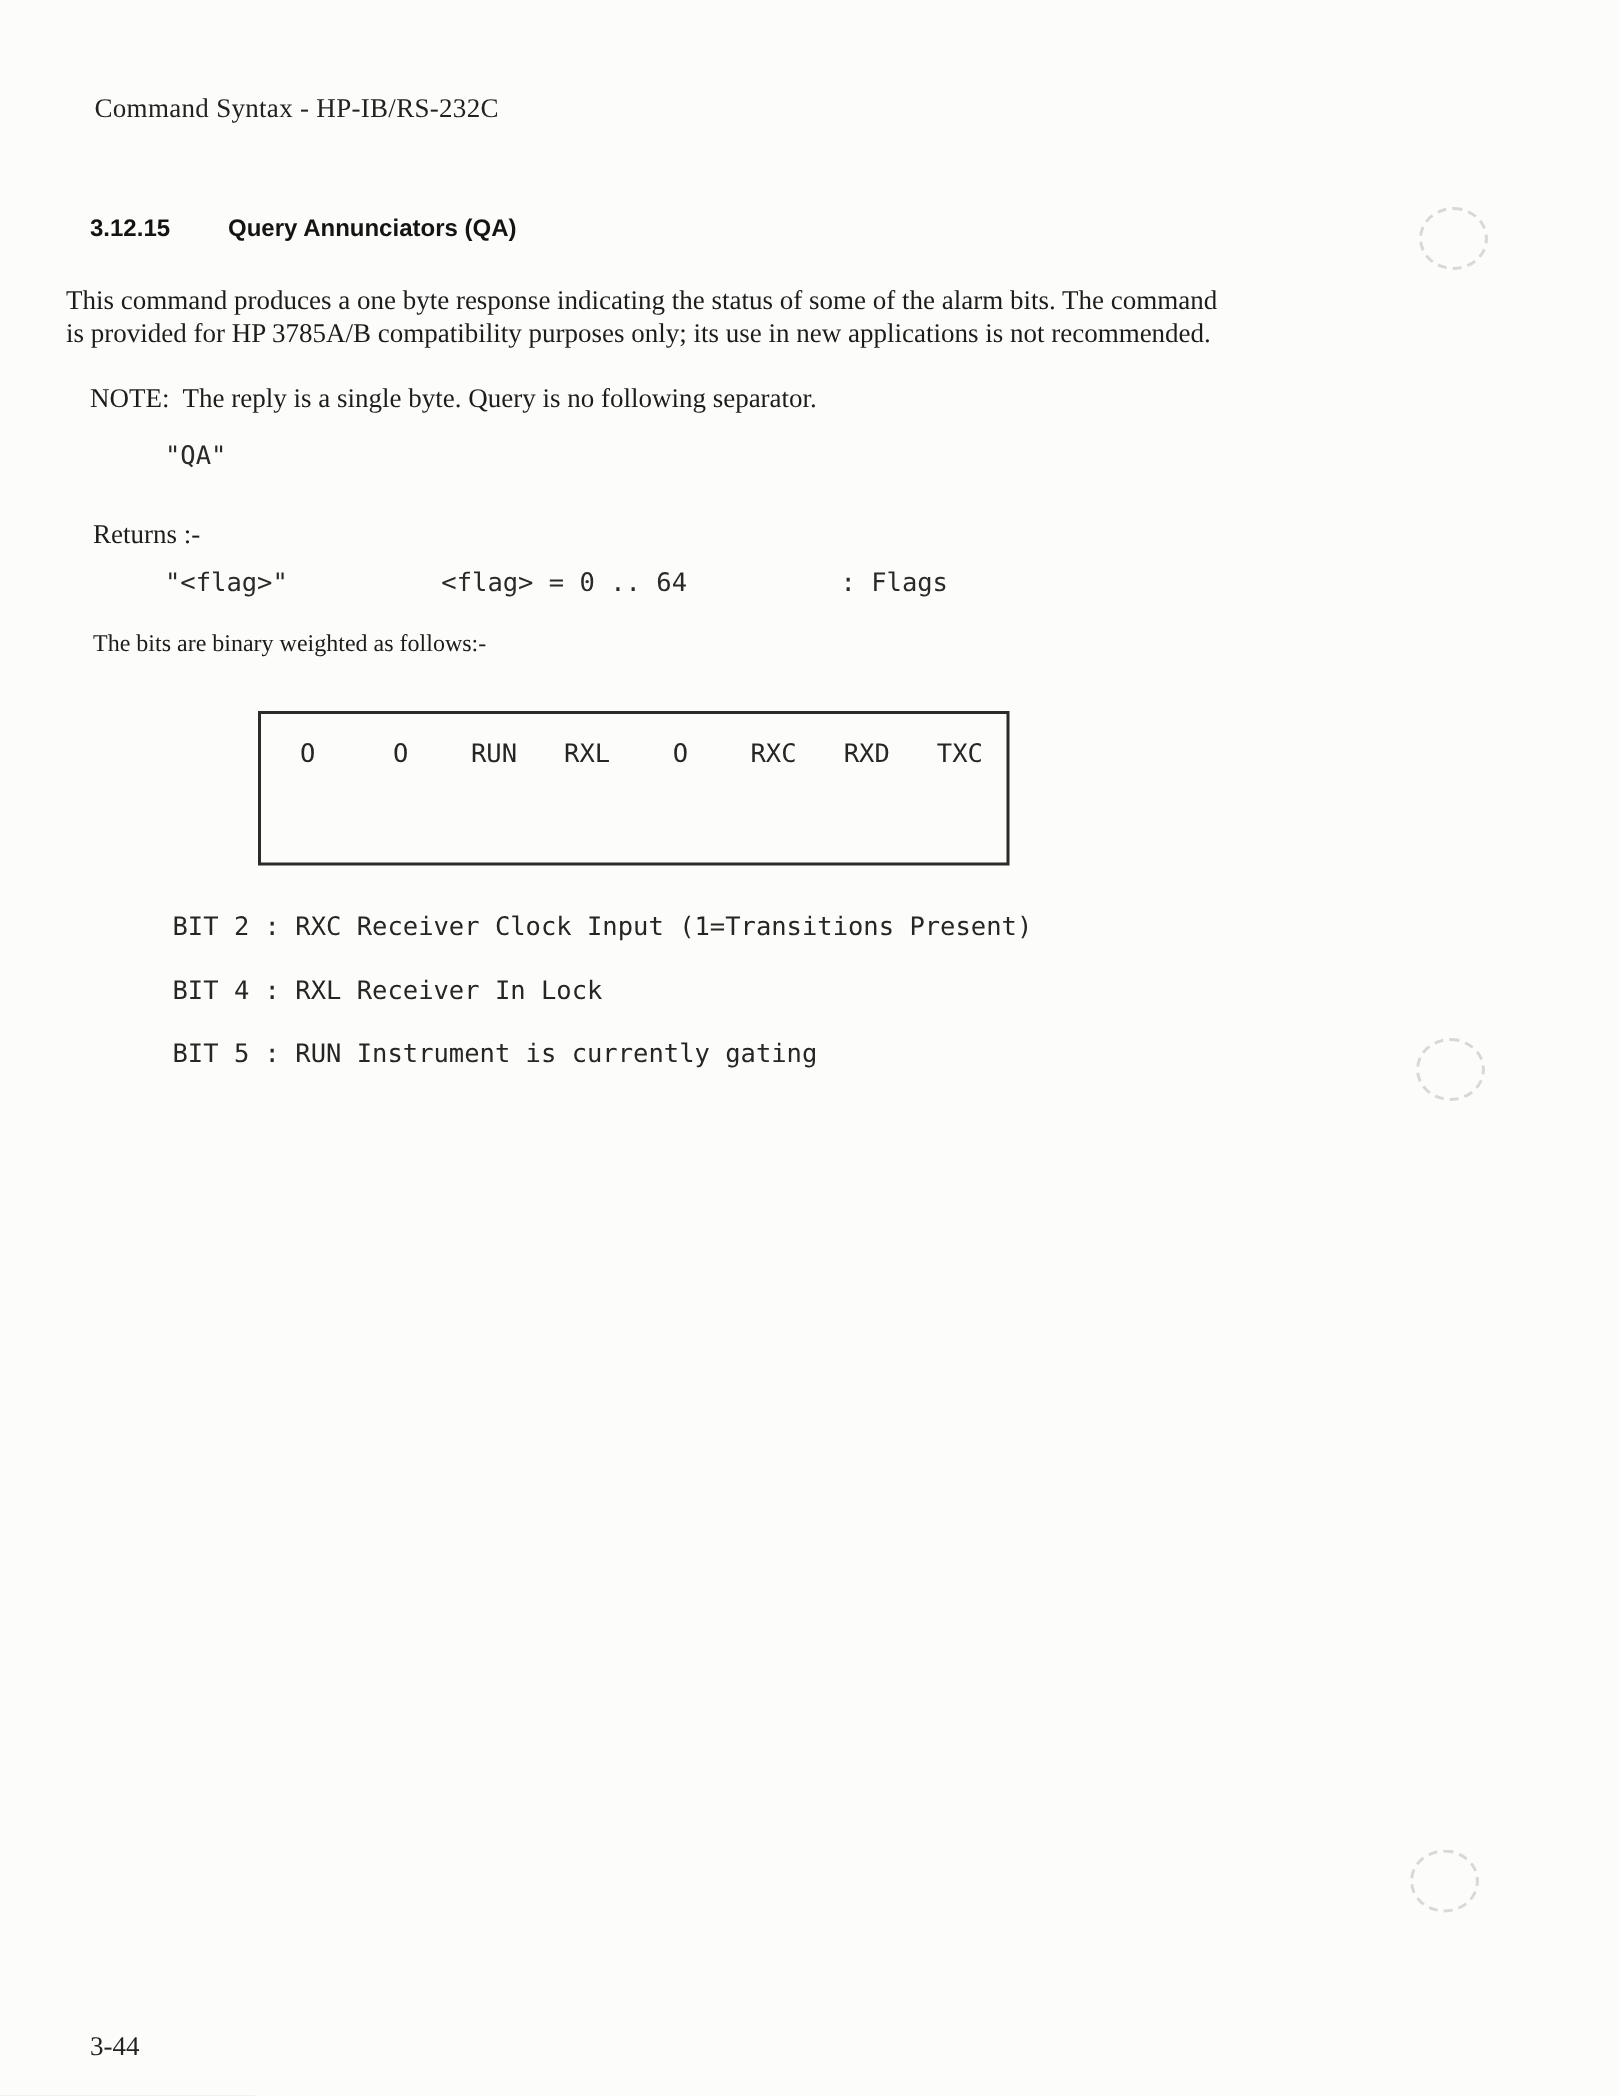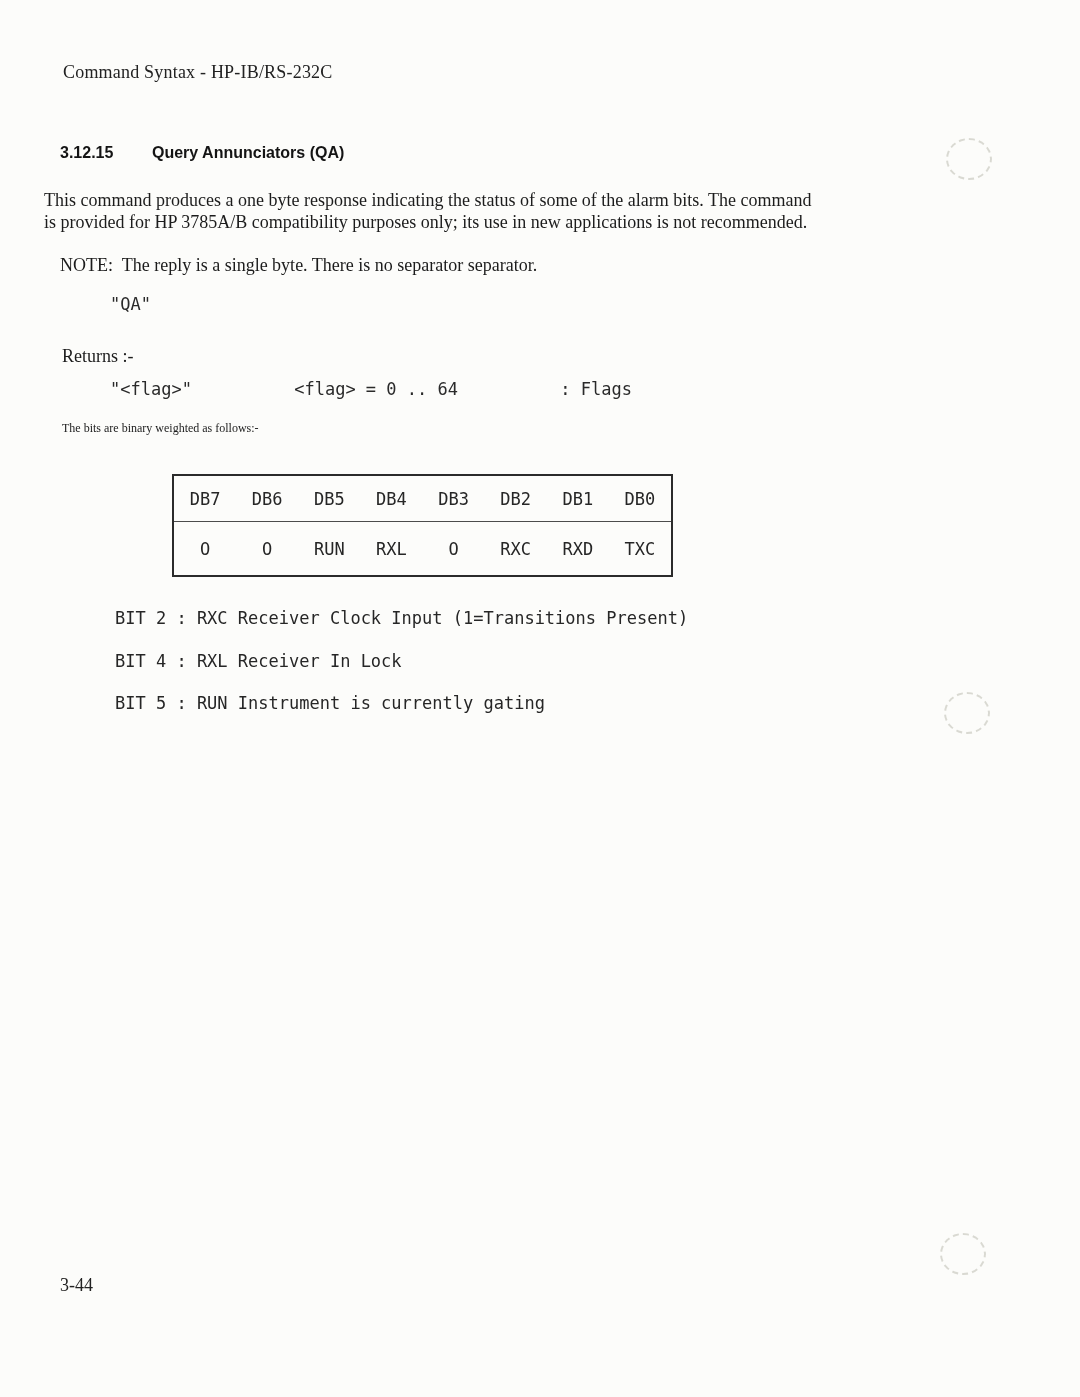--- a/index.html
+++ b/index.html
@@ -49,21 +49,21 @@
     font-size: 18px; color: #1c1c1c;
   }
 
   .flag-line {
     position: absolute; left: 110px; top: 379px;
     font-size: 17px; color: #2a2a2a; white-space: pre;
   }
 
   .weights-intro {
     position: absolute; left: 62px; top: 421px;
-    font-size: 12px; color: #1c1c1c;
+    font-size: 16px; color: #1c1c1c;
   }
 
   .ann-table {
     position: absolute; left: 172px; top: 474px;
     width: 501px; height: 103px;
     border: 2px solid #2b2b2b;
     box-sizing: border-box;
     background: #fcfcfa;
   }
   .ann-row {
@@ -85,21 +85,21 @@
   .bits-block {
     position: absolute; left: 115px; top: 608px;
   }
   .bit-line {
     height: 42.5px;
     font-family: "DejaVu Sans Mono", monospace;
     font-size: 17px; color: #262626; white-space: pre;
   }
 
   .doc-footer {
-    position: absolute; left: 60px; top: 1275px;
+    position: absolute; left: 60px; top: 1354px;
     font-size: 18px; color: #222;
   }
 
   .hole {
     position: absolute;
     width: 42px; height: 38px;
     border: 2px dashed #d4d4cc;
     border-radius: 50%;
     opacity: 0.85;
   }
@@ -114,41 +114,31 @@
 
   <div class="doc-header serif">Command Syntax - HP-IB/RS-232C</div>
 
   <div class="section-heading">
     <span class="sec-num">3.12.15</span><span>Query Annunciators (QA)</span>
   </div>
 
   <div class="intro-para serif">This command produces a one byte response indicating the status of some of the alarm bits. The command
 is provided for HP 3785A/B compatibility purposes only; its use in new applications is not recommended.</div>
 
-  <div class="note-line serif">NOTE:  The reply is a single byte. There is no separator separator.</div>
+  <div class="note-line serif">NOTE:  The reply is a single byte. Query is no following separator.</div>
 
   <div class="qa-literal mono">"QA"</div>
 
   <div class="returns-label serif">Returns :-</div>
 
   <div class="flag-line mono">"&lt;flag&gt;"          &lt;flag&gt; = 0 .. 64          : Flags</div>
 
   <div class="weights-intro serif">The bits are binary weighted as follows:-</div>
 
   <div class="ann-table">
-    <div class="ann-row header">
-      <div class="ann-cell">DB7</div>
-      <div class="ann-cell">DB6</div>
-      <div class="ann-cell">DB5</div>
-      <div class="ann-cell">DB4</div>
-      <div class="ann-cell">DB3</div>
-      <div class="ann-cell">DB2</div>
-      <div class="ann-cell">DB1</div>
-      <div class="ann-cell">DB0</div>
-    </div>
     <div class="ann-row values">
       <div class="ann-cell">O</div>
       <div class="ann-cell">O</div>
       <div class="ann-cell">RUN</div>
       <div class="ann-cell">RXL</div>
       <div class="ann-cell">O</div>
       <div class="ann-cell">RXC</div>
       <div class="ann-cell">RXD</div>
       <div class="ann-cell">TXC</div>
     </div>

